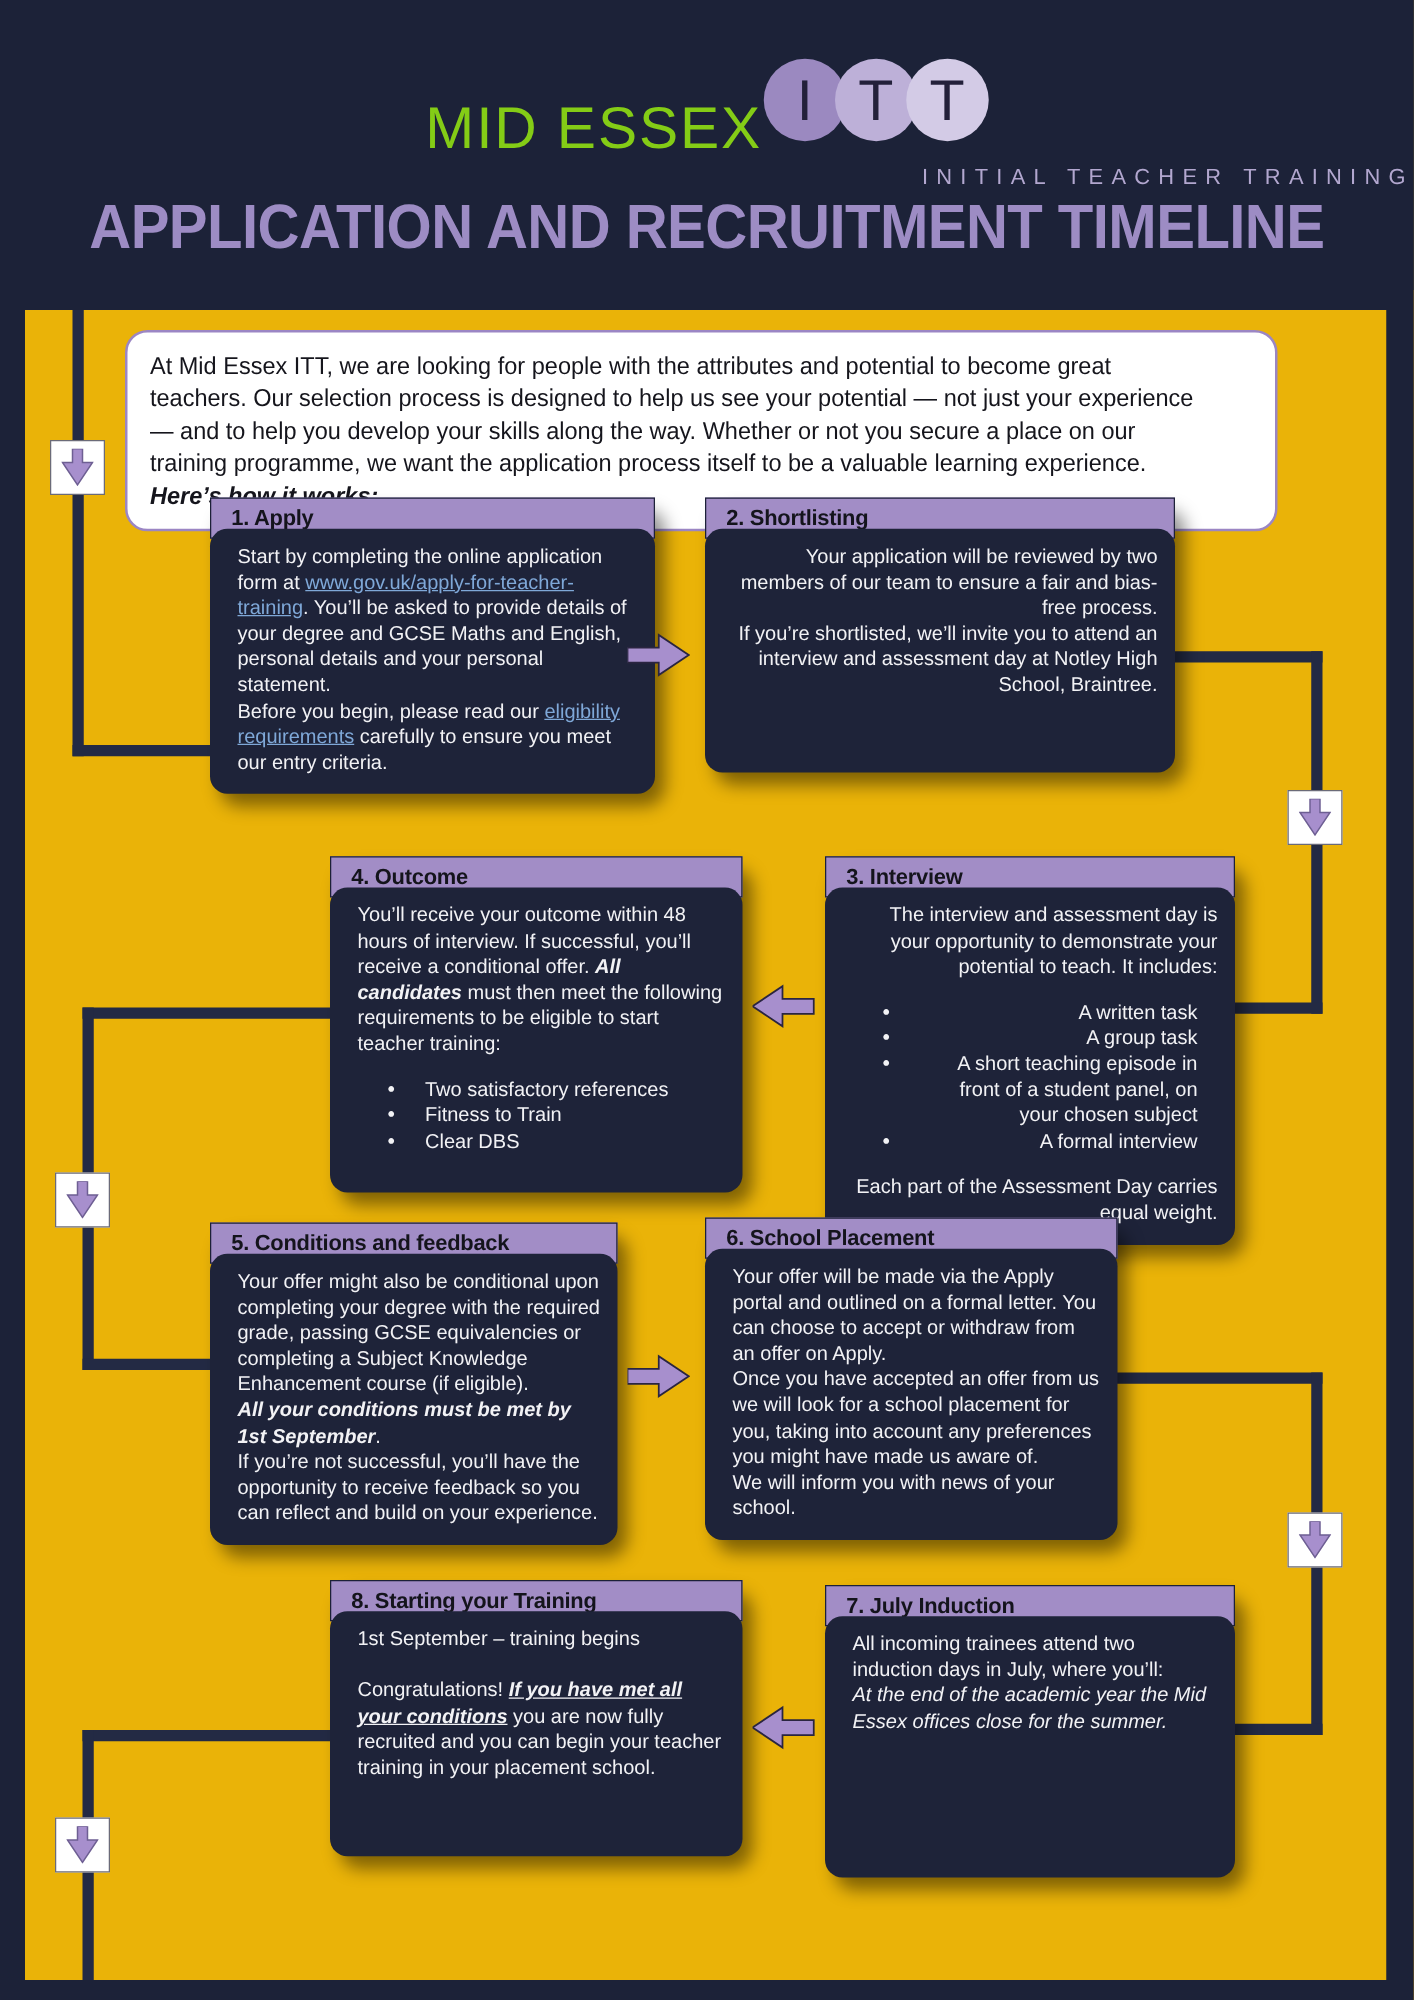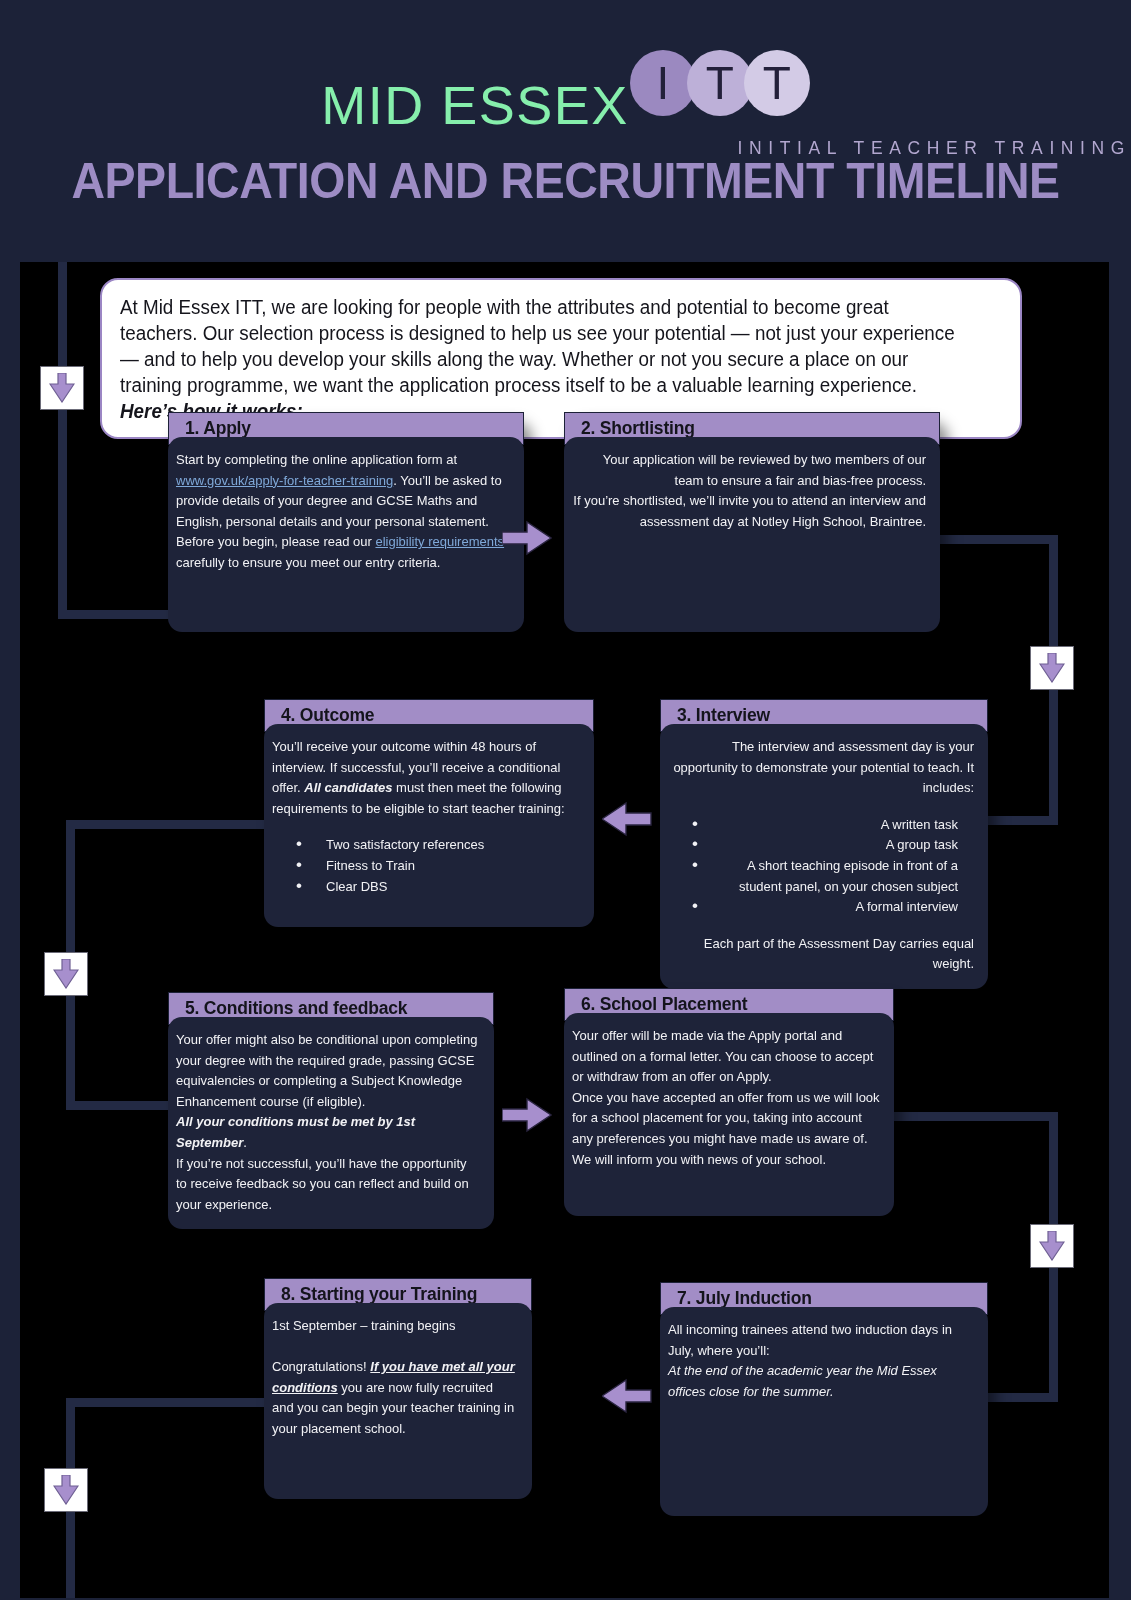--- a/index.html
+++ b/index.html
@@ -12,21 +12,21 @@
     position:relative;
   }
 
   
   #header{position:absolute;left:0;top:0;width:1131px;height:232px;background:#1c2238;}
 
   #logo{position:absolute;left:0;top:34px;width:1131px;text-align:center;}
   .logo-row{display:flex;align-items:center;justify-content:center;gap:10px;}
   .logo-word{
     font-family:"Liberation Sans", sans-serif;
-    font-size:54px;letter-spacing:1.5px;color:#86efac;font-weight:400;
+    font-size:47px;letter-spacing:1.5px;color:#84cc16;font-weight:400;
     line-height:1;
     margin-top:44px;
   }
   .logo-circles{display:flex;align-items:center;}
   .logo-circle{
     width:66px;height:66px;border-radius:50%;
     display:flex;align-items:center;justify-content:center;
     font-size:46px;font-weight:400;color:#23203a;
     margin-left:-9px;
   }
@@ -43,22 +43,22 @@
     position:absolute;left:0;top:152px;width:1131px;text-align:center;
     color:#9d8cc4;
     font-family:"Liberation Sans Narrow","Liberation Sans",sans-serif;
     font-size:50px;font-weight:700;letter-spacing:-0.5px;
     transform:scaleX(0.93);
     white-space:nowrap;
   }
 
   
   #canvas{
-    position:absolute;left:20px;top:262px;width:1089px;height:1336px;
-    background:#000000;
+    position:absolute;left:20px;top:248px;width:1089px;height:1336px;
+    background:#eab308;
     overflow:hidden;
   }
 
   
   .conn{position:absolute;background:#232a44;}
 
   
   .arrowbox{
     position:absolute;width:44px;height:44px;
     background:#ffffff;border:1px solid #6b6b78;
@@ -103,23 +103,23 @@
     display:flex;align-items:center;
     padding-left:16px;
     color:#14141c;font-size:17.5px;font-weight:700;
     letter-spacing:-0.2px;
   }
   .card-body{
     position:relative;z-index:3;
     background:#1e2339;
     border-radius:14px;
     margin-top:-8px;
-    padding:13px 14px 14px 8px;
+    padding:13px 14px 14px 22px;
     color:#f2f2f5;
-    font-size:13px;line-height:20.6px;
+    font-size:16px;line-height:20.6px;
     box-sizing:border-box;
   }
   .card-body p{margin:0;}
   .card-body .lnk{color:#7fa8d8;text-decoration:underline;}
   .card-body em{font-style:italic;font-weight:700;}
   .card-body .i{font-style:italic;}
   .card-body .bu{font-style:italic;font-weight:700;text-decoration:underline;}
   ul.bullets{margin:16px;padding:0;list-style:none;}
   ul.bullets li{
     position:relative;padding-left:38px;
@@ -128,21 +128,21 @@
     content:"\2022";position:absolute;left:8px;top:-1px;font-size:17px;
   }
 
   
   #card1{left:148px;top:150px;width:356px;}
   #card2{left:544px;top:150px;width:376px;text-align:right;}
   #card4{left:244px;top:437px;width:330px;}
   #card3{left:640px;top:437px;width:328px;}
   #card5{left:148px;top:730px;width:326px;}
   #card6{left:544px;top:726px;width:330px;}
-  #card8{left:244px;top:1016px;width:268px;}
+  #card8{left:244px;top:1016px;width:330px;}
   #card7{left:640px;top:1020px;width:328px;}
 
   #card1 .card-body{min-height:195px;}
   #card2 .card-body{min-height:195px;}
   #card4 .card-body{min-height:196px;}
   #card3 .card-body{min-height:204px;text-align:right;}
   #card5 .card-body{min-height:202px;}
   #card6 .card-body{min-height:203px;}
   #card8 .card-body{min-height:196px;}
   #card7 .card-body{min-height:209px;}

